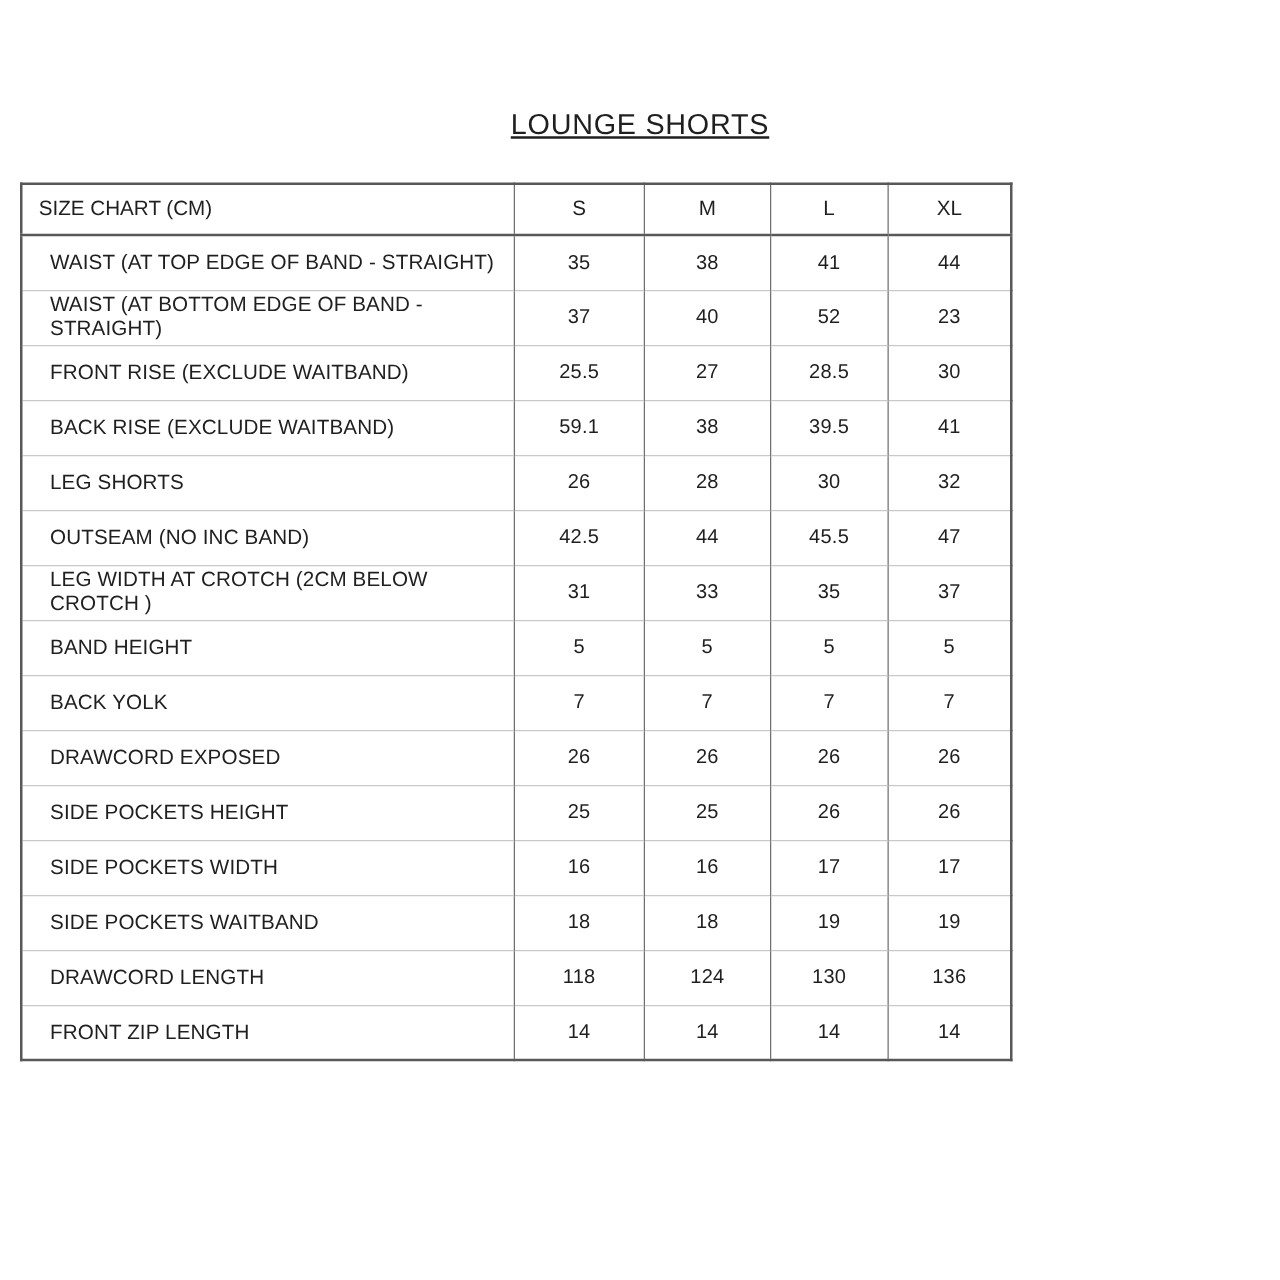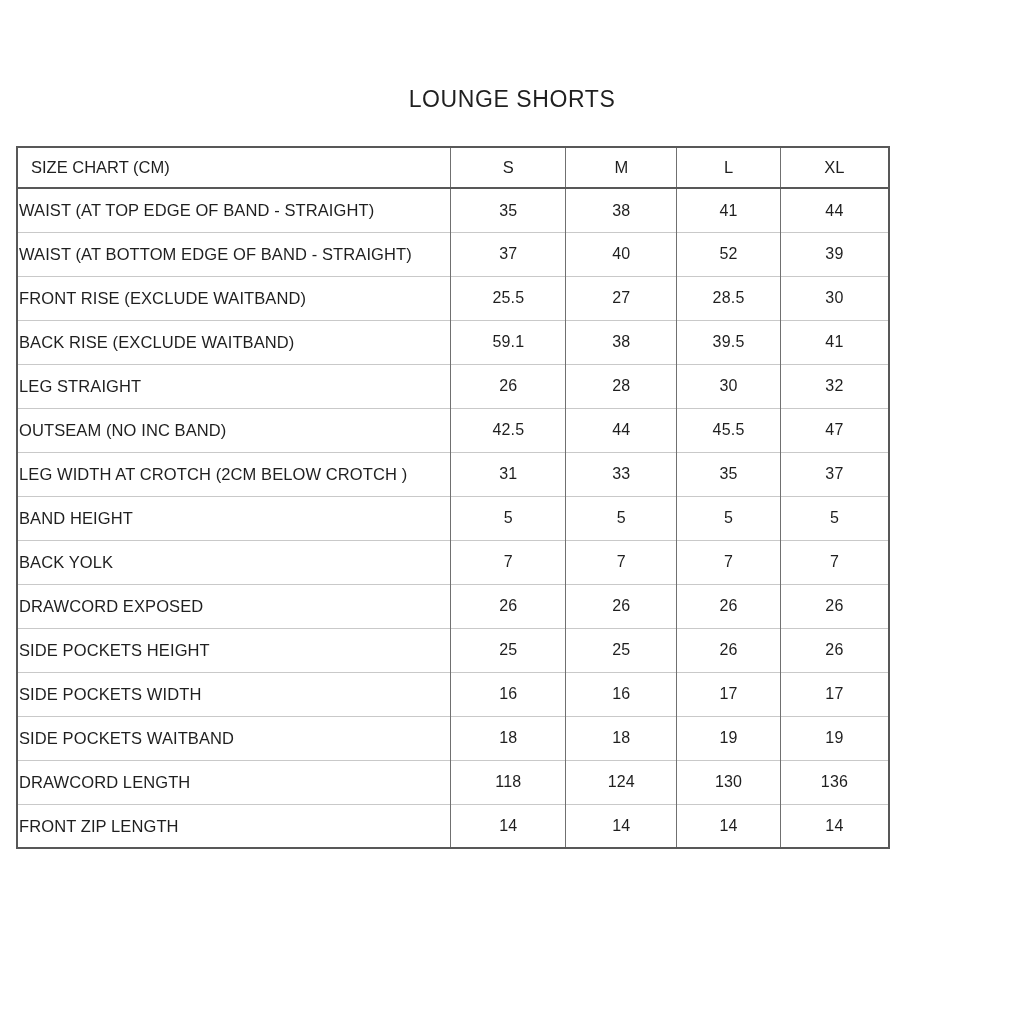--- a/index.html
+++ b/index.html
@@ -27,25 +27,26 @@
   }
   .title {
     margin: 0;
     padding-top: 87px;
     text-align: center;
     font-size: 23px;
     font-weight: 500;
     letter-spacing: 0.6px;
     line-height: 1.1;
     color: var(--text);
+    text-decoration: underline;
   }
   table.chart {
     border-collapse: collapse;
     table-layout: fixed;
-    width: 874px;
+    width: 794px;
     margin: 34px 20px 0 16px;
     border: 2px solid var(--border-dark);
   }
   col.c-label { width: 49.75%; }
   col.c-s  { width: 13.2%; }
   col.c-m  { width: 12.7%; }
   col.c-l  { width: 11.9%; }
   col.c-xl { width: 12.45%; }
   .chart th, .chart td {
     font-weight: 400;
@@ -69,21 +70,21 @@
   }
   .chart tbody td {
     height: 44px;
     border-top: 1px solid var(--border-light);
     font-size: 16px;
     text-align: center;
     letter-spacing: 0.2px;
   }
   .chart tbody td.label {
     text-align: left;
-    padding-left: 1px;
+    padding-left: 22px;
     font-size: 16.5px;
     letter-spacing: 0.1px;
   }
 </style>
 </head>
 <body>
 
 <div class="page">
   <h1 class="title">LOUNGE SHORTS</h1>
 
@@ -110,38 +111,38 @@
           <td>35</td>
           <td>38</td>
           <td>41</td>
           <td>44</td>
         </tr>
         <tr>
           <td class="label">WAIST (AT BOTTOM EDGE OF BAND - STRAIGHT)</td>
           <td>37</td>
           <td>40</td>
           <td>52</td>
-          <td>39</td>
+          <td>23</td>
         </tr>
         <tr>
           <td class="label">FRONT RISE (EXCLUDE WAITBAND)</td>
           <td>25.5</td>
           <td>27</td>
           <td>28.5</td>
           <td>30</td>
         </tr>
         <tr>
           <td class="label">BACK RISE (EXCLUDE WAITBAND)</td>
           <td>59.1</td>
           <td>38</td>
           <td>39.5</td>
           <td>41</td>
         </tr>
         <tr>
-          <td class="label">LEG STRAIGHT</td>
+          <td class="label">LEG SHORTS</td>
           <td>26</td>
           <td>28</td>
           <td>30</td>
           <td>32</td>
         </tr>
         <tr>
           <td class="label">OUTSEAM (NO INC BAND)</td>
           <td>42.5</td>
           <td>44</td>
           <td>45.5</td>

